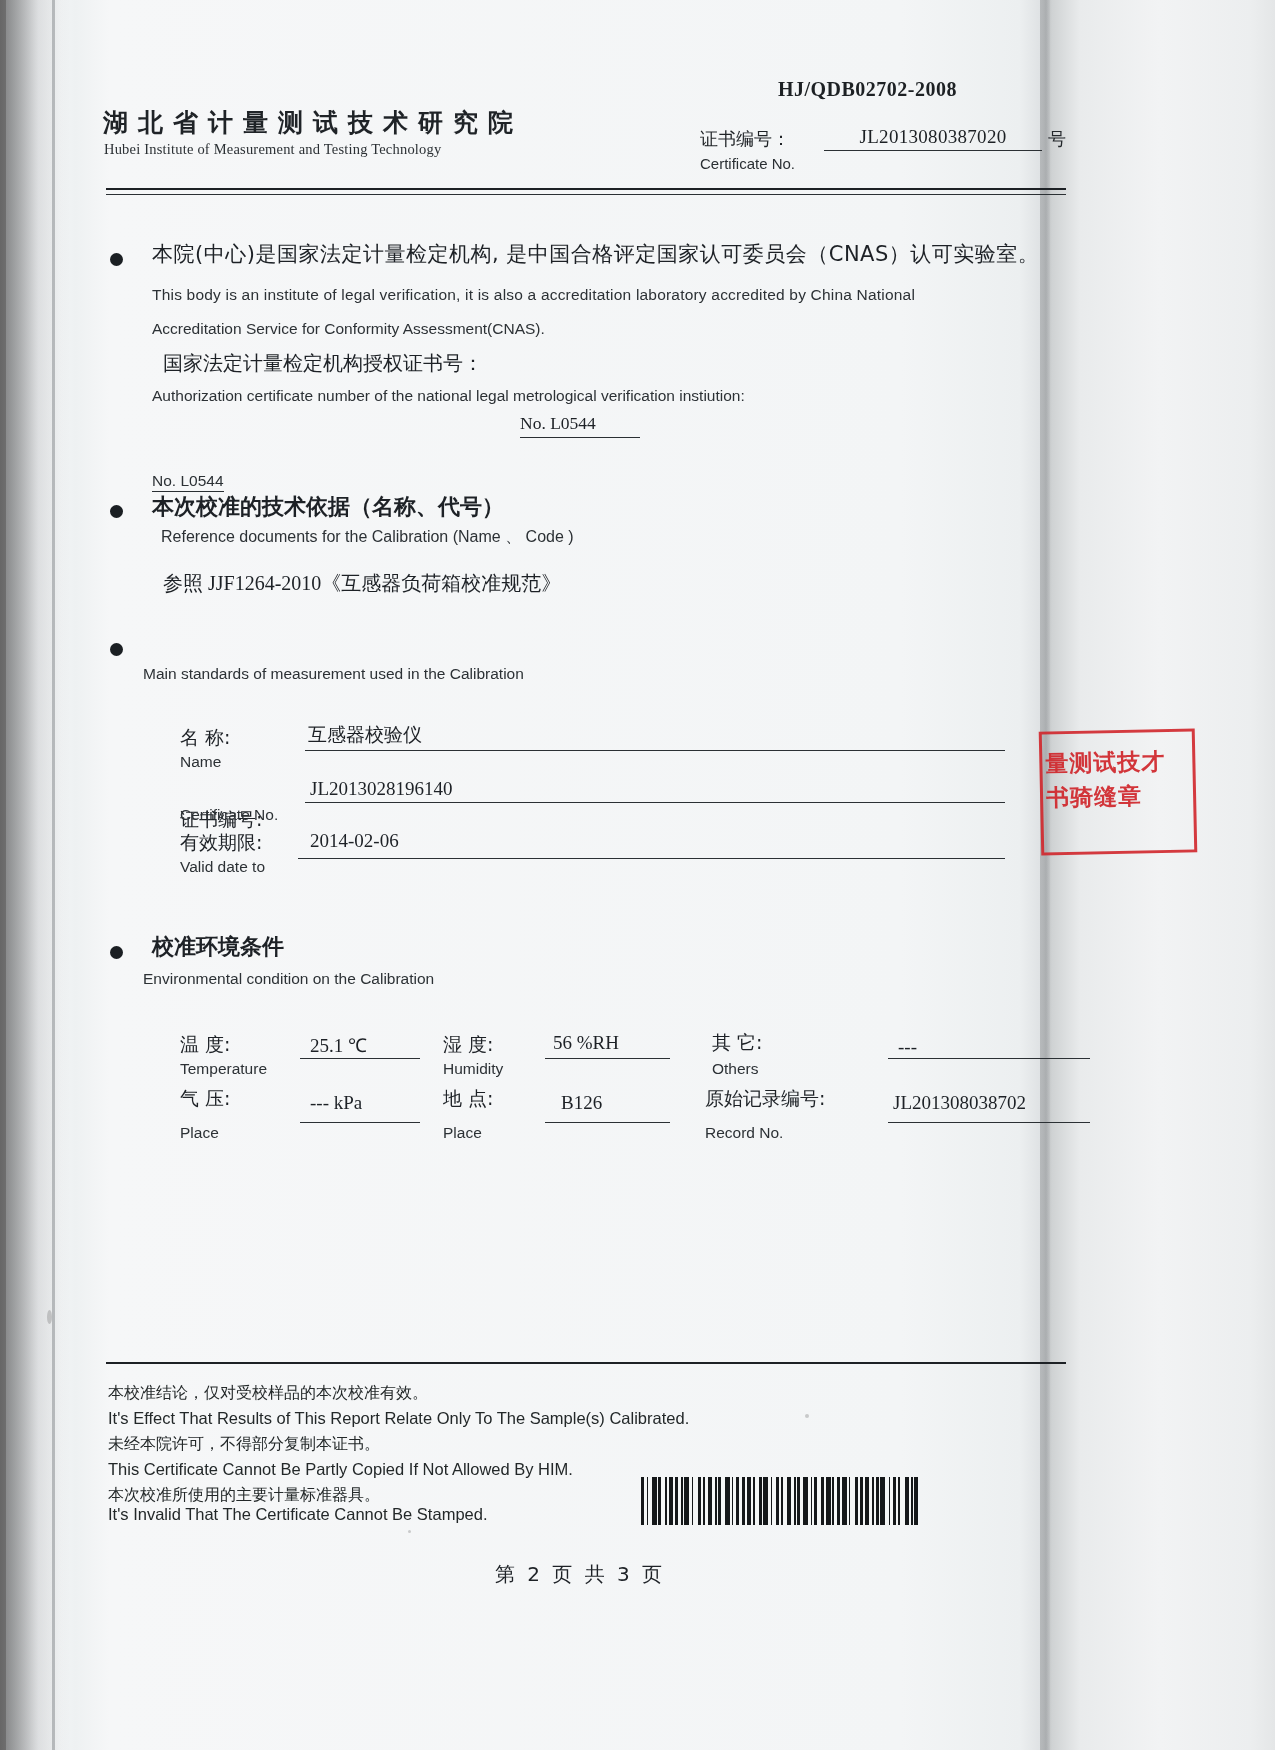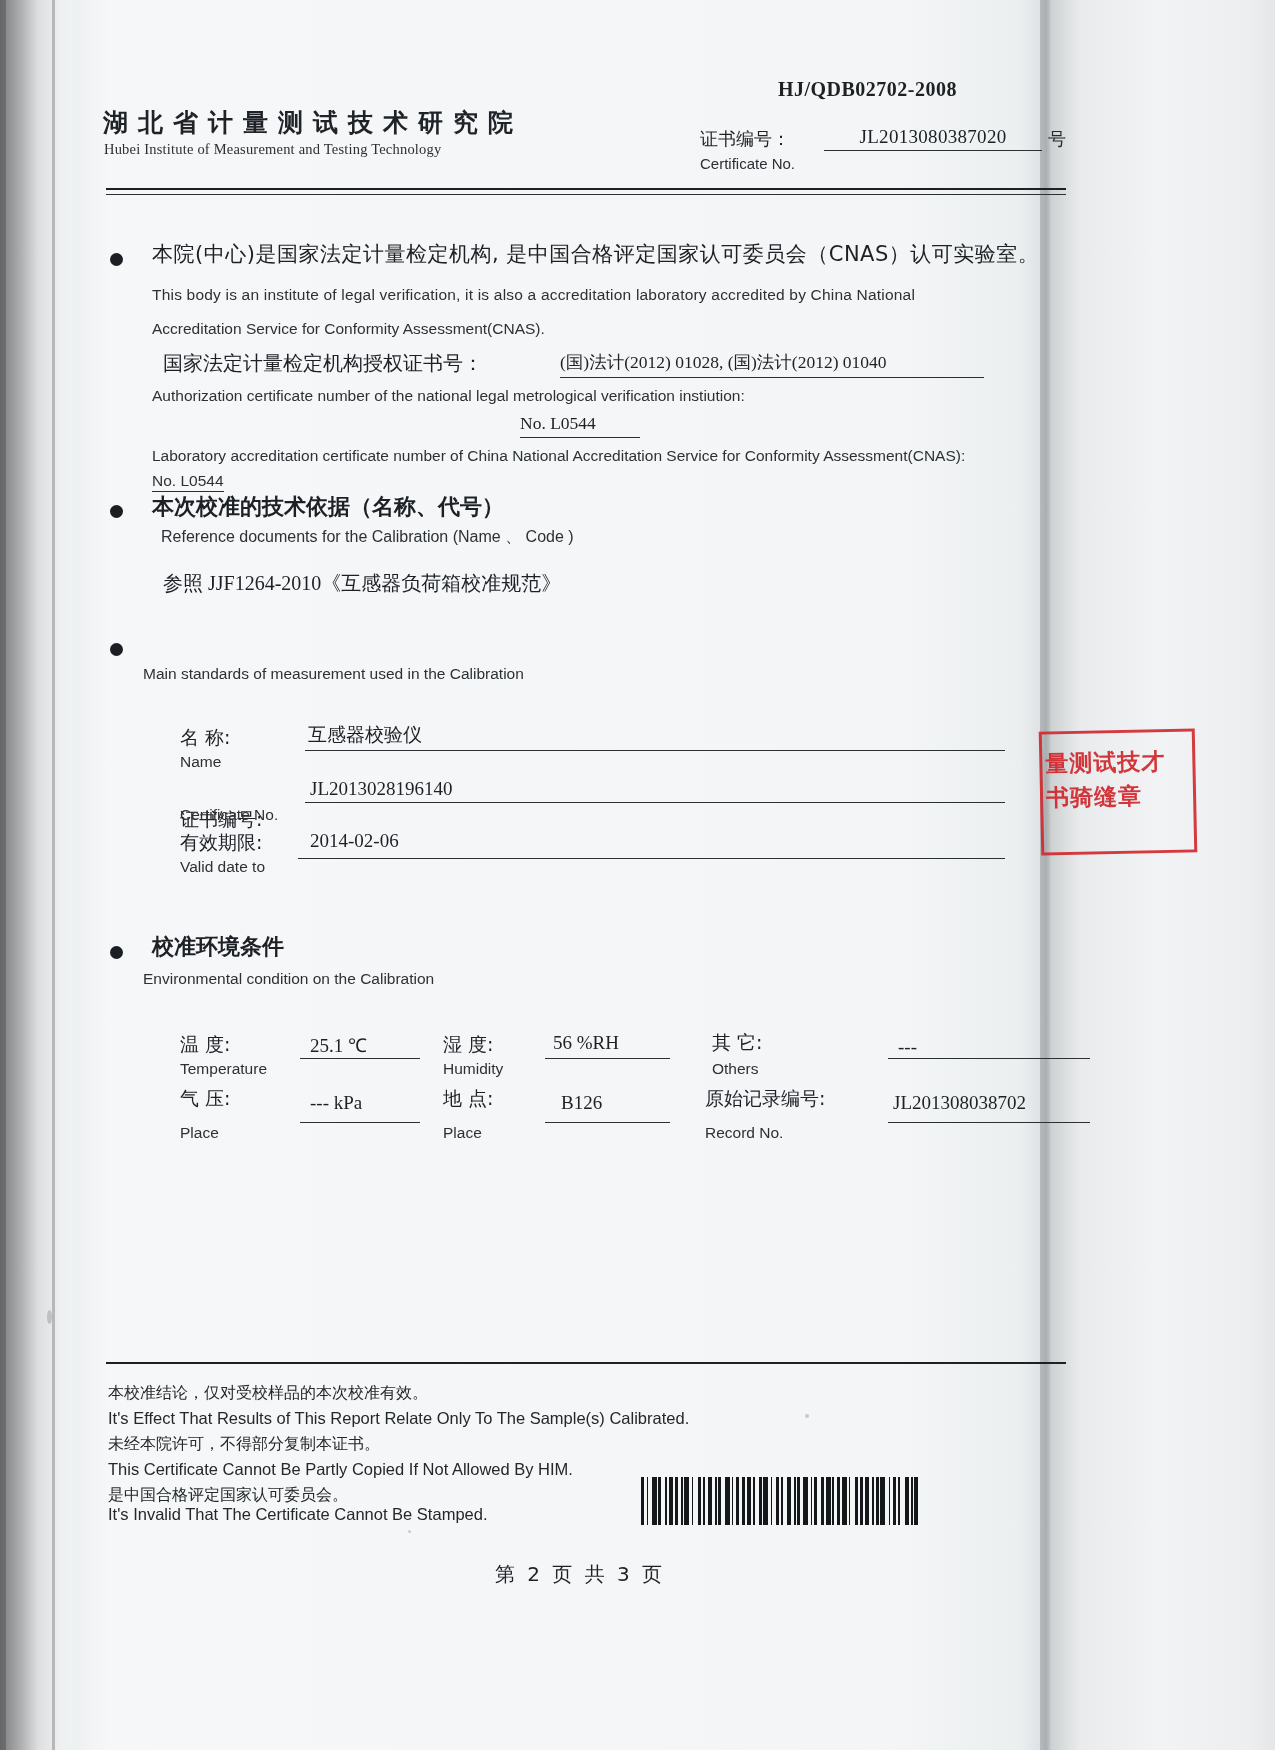--- a/index.html
+++ b/index.html
@@ -270,25 +270,23 @@
   <div class="cert-no-en">Certificate No.</div>
 
   <div class="rule-top"></div>
 
   <div class="bullet" style="left:110px; top:253px;"></div>
   <div class="cn" style="left:152px; top:240px; font-size:21px; letter-spacing:0.5px;">本院(中心)是国家法定计量检定机构, 是中国合格评定国家认可委员会（CNAS）认可实验室。</div>
   <div class="en" style="left:152px; top:286px; font-size:15.5px; width:920px; letter-spacing:0.2px;">This body is an institute    of    legal    verification, it is also a accreditation laboratory accredited by China National</div>
   <div class="en" style="left:152px; top:320px; font-size:15.5px; width:920px;">Accreditation Service for Conformity Assessment(CNAS).</div>
 
   <div class="cn" style="left:163px; top:350px; font-size:20px;">国家法定计量检定机构授权证书号：</div>
-  <div class="serif uline" style="position:absolute; left:560px; top:350px; width:424px; font-size:17.5px; padding-bottom:3px; color:#1d2126;">(国)法计(2012) 01028,  (国)法计(2012) 01040</div>
   <div class="en" style="left:152px; top:387px; font-size:15.5px;">Authorization certificate number of the national legal metrological verification instiution:</div>
 
   <div class="serif uline" style="position:absolute; left:520px; top:413px; width:120px; font-size:17.5px; padding-bottom:3px; color:#1d2126;">No. L0544</div>
-  <div class="en" style="left:152px; top:447px; font-size:15.5px; width:940px;">Laboratory accreditation certificate number of China National Accreditation Service for Conformity Assessment(CNAS):</div>
   <div class="en uline" style="left:152px; top:472px; font-size:15.5px; padding-bottom:1px;">No. L0544</div>
 
   <div class="bullet" style="left:110px; top:505px;"></div>
   <div class="cn" style="left:152px; top:492px; font-size:22px; font-weight:bold;">本次校准的技术依据（名称、代号）</div>
   <div class="en" style="left:161px; top:527px; font-size:16px;">Reference documents for the Calibration (Name 、   Code )</div>
   <div class="cn serif" style="left:163px; top:570px; font-size:20px;">参照 JJF1264-2010《互感器负荷箱校准规范》</div>
 
   <div class="bullet" style="left:110px; top:643px;"></div>
   <div class="en" style="left:143px; top:665px; font-size:15.5px;">Main standards of measurement used in the Calibration</div>
 
@@ -346,21 +344,21 @@
     <div>量测试技才</div>
     <div>书骑缝章</div>
   </div>
 
   <div class="rule-bottom"></div>
   <div class="footnotes">
     <div class="cnline">本校准结论，仅对受校样品的本次校准有效。</div>
     <div class="enline">It's Effect That Results    of This Report Relate Only To The Sample(s) Calibrated.</div>
     <div class="cnline">未经本院许可，不得部分复制本证书。</div>
     <div class="enline">This Certificate Cannot Be Partly Copied If Not Allowed By HIM.</div>
-    <div class="cnline">是中国合格评定国家认可委员会。</div>
+    <div class="cnline">本次校准所使用的主要计量标准器具。</div>
   </div>
   <div class="foot-last">It's Invalid That The Certificate Cannot Be Stamped.</div>
 
   <div class="barcode">
     <i style="width:4px"></i>
       <u style="width:3px"></u>
       <i style="width:2px"></i>
       <u style="width:4px"></u>
     <i style="width:6px"></i>
       <u style="width:2px"></u>

